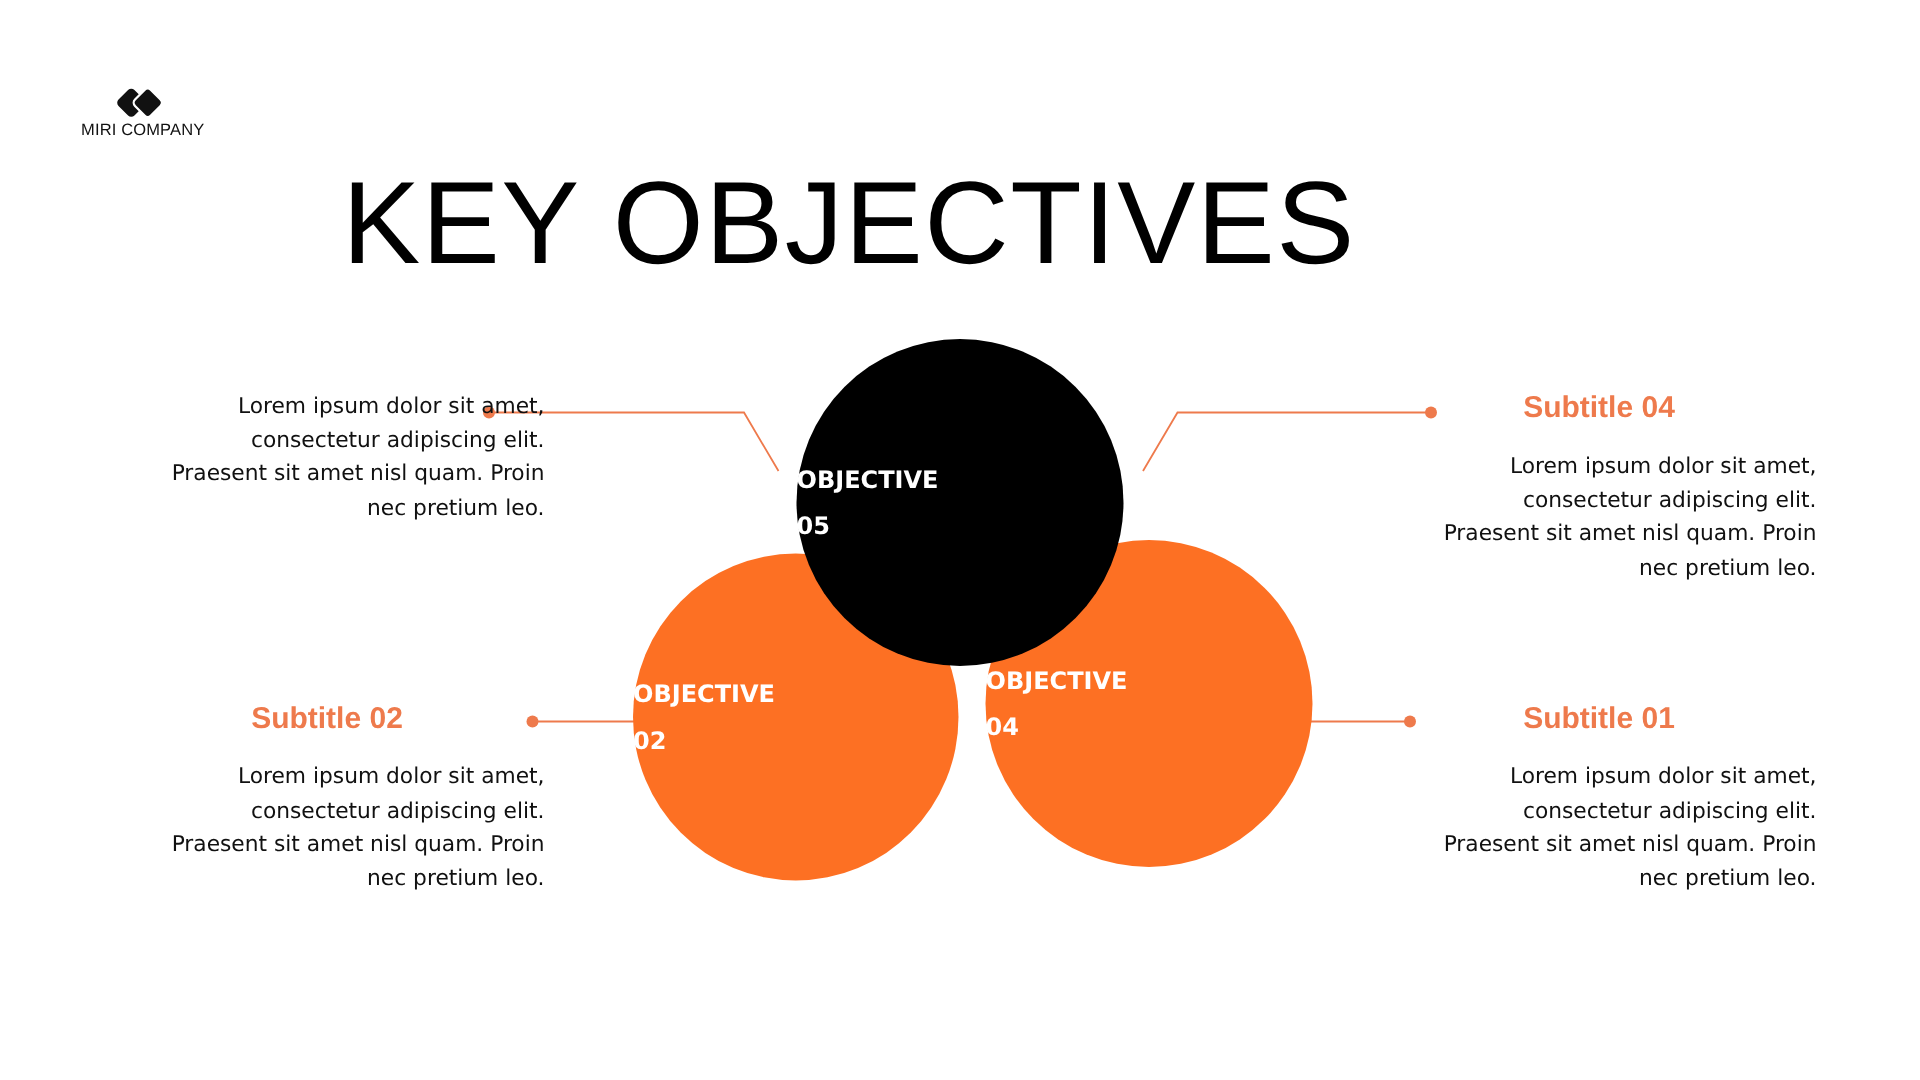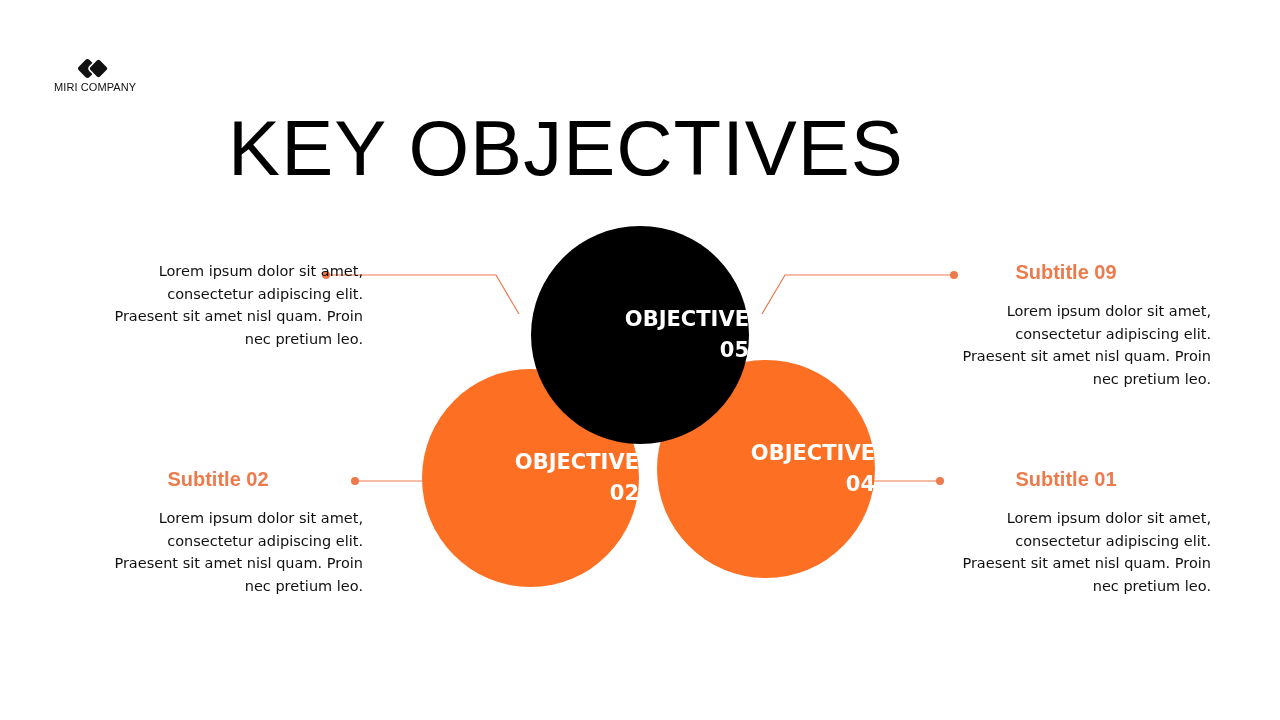--- a/index.html
+++ b/index.html
@@ -20,22 +20,22 @@
   .subtitle {
     font-family: "Liberation Sans", sans-serif; font-weight: bold; font-size: 20px;
     line-height: 24px; color: #ee7a4c; margin-bottom: 16px;
   }
   .body-text {
     font-family: "DejaVu Sans", sans-serif; font-size: 14.5px; line-height: 22.5px; color: #111; text-align: right;
   }
   svg.lines { position: absolute; left: 0; top: 0; }
   .circle {
     position: absolute; border-radius: 50%;
-    display: flex; align-items: flex-end; justify-content: center; flex-direction: column;
-    color: #fff; font-family: "DejaVu Sans", sans-serif; font-weight: bold; font-size: 21px;
+    display: flex; align-items: flex-start; justify-content: center; flex-direction: column;
+    color: #fff; font-family: "DejaVu Sans", sans-serif; font-weight: bold; font-size: 16px;
     line-height: 31px; text-align: center;
   }
   .circle.orange { background: #fd7023; }
   .circle.black { background: #000; }
 </style>
 </head>
 <body>
 
 <div class="logo">
   <svg viewBox="0 0 34 24">
@@ -88,21 +88,21 @@
   <div class="subtitle">Subtitle 02</div>
   <div class="body-text">
     <div>Lorem ipsum dolor sit amet,</div>
     <div>consectetur adipiscing elit.</div>
     <div>Praesent sit amet nisl quam. Proin</div>
     <div>nec pretium leo.</div>
   </div>
 </div>
 
 <div class="block" style="left:921px; top:260px;">
-  <div class="subtitle">Subtitle 09</div>
+  <div class="subtitle">Subtitle 04</div>
   <div class="body-text">
     <div>Lorem ipsum dolor sit amet,</div>
     <div>consectetur adipiscing elit.</div>
     <div>Praesent sit amet nisl quam. Proin</div>
     <div>nec pretium leo.</div>
   </div>
 </div>
 
 <div class="block" style="left:921px; top:467px;">
   <div class="subtitle">Subtitle 01</div>

